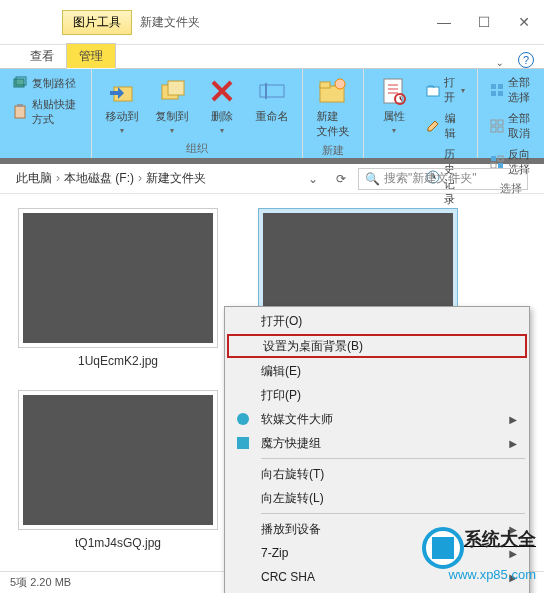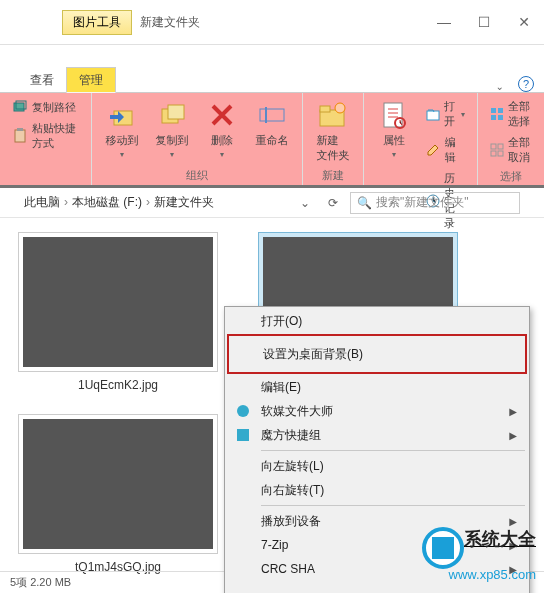--- a/index.html
+++ b/index.html
@@ -4,42 +4,42 @@
 <style>
 * { margin: 0; padding: 0; box-sizing: border-box; font-family: "Microsoft YaHei", "Segoe UI", sans-serif; }
 body { width: 544px; height: 593px; background: #fff; overflow: hidden; position: relative; font-size: 12px; }
 
 .titlebar { height: 45px; display: flex; align-items: center; background: #fff; border-bottom: 1px solid #e0e0e0; }
 .titlebar .tool-tab { background: #f0e68c; background: linear-gradient(#fff4c0,#fce58a); padding: 3px 10px; margin-left: 62px; font-size: 12px; border: 1px solid #d0c050; }
 .titlebar .title-text { margin-left: 8px; color: #555; }
 .titlebar .winctrl { margin-left: auto; display: flex; }
 .titlebar .winctrl span { width: 40px; text-align: center; color: #666; font-size: 14px; }
 
-.tabrow { height: 24px; display: flex; align-items: flex-end; padding-left: 18px; border-bottom: 1px solid #ccc; background: #fff; margin-top: 24px; }
+.tabrow { height: 24px; display: flex; align-items: flex-end; padding-left: 18px; border-bottom: 1px solid #ccc; background: #fff; }
 .tabrow .tab { padding: 4px 12px 3px; font-size: 12px; color: #444; }
 .tabrow .tab.active { background: #fde047; border: 1px solid #ccc; border-bottom: 1px solid #f5f6f7; margin-bottom: -1px; }
 .tabrow .spacer { flex: 1; }
 .tabrow .help { margin-right: 10px; color: #2070c0; width: 16px; height: 16px; border: 1px solid #2070c0; border-radius: 50%; text-align: center; line-height: 14px; font-size: 11px; }
 .tabrow .chev { margin-right: 14px; color: #666; font-size: 10px; }
 
-.ribbon { height: 95px; background: #fca5a5; border-bottom: 3px solid #737373; display: flex; }
+.ribbon { height: 95px; background: #7dd3fc; border-bottom: 6px solid #737373; display: flex; }
 .ribbon-group { border-right: 1px solid #ddd; padding: 4px 8px 2px; display: flex; flex-direction: column; }
 .ribbon-group .group-body { flex: 1; display: flex; align-items: flex-start; gap: 6px; }
 .ribbon-group .group-label { text-align: center; font-size: 11px; color: #666; padding-top: 2px; }
 
 .small-btn { display: flex; align-items: center; gap: 4px; padding: 2px 4px; font-size: 11px; color: #444; }
 .small-icon { width: 16px; height: 16px; display: inline-flex; align-items: center; justify-content: center; }
 
 .big-btn { display: flex; flex-direction: column; align-items: center; gap: 2px; padding: 2px 4px; font-size: 11px; color: #444; min-width: 44px; }
 .big-icon { width: 32px; height: 32px; display: flex; align-items: center; justify-content: center; }
 .big-btn .chev-down { font-size: 8px; color: #666; }
 
 .clipboard-col { display: flex; flex-direction: column; gap: 2px; }
 
-.addrbar { height: 30px; display: flex; align-items: center; padding: 2px 24px; gap: 6px; border-bottom: 1px solid #e5e5e5; }
+.addrbar { height: 30px; display: flex; align-items: center; padding: 2px 16px; gap: 6px; border-bottom: 1px solid #e5e5e5; }
 .crumb { color: #333; font-size: 12px; }
 .crumb .sep { color: #888; margin: 0 4px; }
 .addrbar .spacer { flex: 1; }
 .addr-icon { color: #666; font-size: 12px; padding: 0 6px; }
 .searchbox { width: 170px; height: 22px; border: 1px solid #ccc; display: flex; align-items: center; padding: 0 6px; color: #888; font-size: 12px; }
 .searchbox .mag { margin-right: 4px; }
 
 .content { position: relative; padding: 14px 18px; display: flex; flex-wrap: wrap; gap: 22px 40px; }
 .thumb { width: 200px; }
 .thumb .frame { width: 200px; height: 140px; border: 1px solid #ccc; padding: 4px; background: #fff; }
@@ -48,21 +48,21 @@
 .thumb .cap { text-align: center; margin-top: 6px; font-size: 12px; color: #333; }
 
 .img-rock { background: linear-gradient(100deg,#2a2a2a 0%,#888 20%,#ddd 25%,#333 30%,#999 55%,#222 60%,#aaa 80%,#444 100%); }
 .img-night { background: radial-gradient(ellipse 80% 120% at 55% 30%, #4a5a7a 0%, #1a1a2a 40%, #0a0a15 70%), linear-gradient(to top, #3a2815 0%, #0a0a15 15%, transparent 15%); background-blend-mode: screen; }
 .img-beach { background: linear-gradient(to bottom, #4a7ab5 0%, #7aa5d0 35%, #b8c8d8 50%, #8a6845 52%, #4a6a8a 75%, #6a8aa5 100%); position: relative; }
 
 .ctxmenu { position: absolute; left: 224px; top: 306px; width: 306px; background: #f0f0f0; border: 1px solid #a0a0a0; box-shadow: 2px 3px 6px rgba(0,0,0,.3); padding: 2px; z-index: 100; }
 .ctxmenu .mi { display: flex; align-items: center; height: 24px; padding: 0 30px 0 34px; font-size: 12px; color: #222; position: relative; }
 .ctxmenu .mi .arrow { position: absolute; right: 10px; color: #555; font-size: 10px; }
 .ctxmenu .mi .mico { position: absolute; left: 8px; width: 16px; height: 16px; display: flex; align-items: center; justify-content: center; }
-.ctxmenu .mi.highlighted { border: 2px solid #c02020; height: 40px; margin: 1px 0; }
+.ctxmenu .mi.highlighted { border: 2px solid #c02020; height: 24px; margin: 1px 0; }
 .ctxmenu .sep { height: 1px; background: #c8c8c8; margin: 3px 2px 3px 34px; }
 
 .statusbar { position: absolute; bottom: 0; left: 0; right: 0; height: 22px; border-top: 1px solid #ddd; padding: 2px 10px; font-size: 11px; color: #555; display: flex; align-items: center; }
 
 .watermark { position: absolute; right: 8px; bottom: 24px; display: flex; align-items: flex-start; gap: 0; z-index: 200; text-decoration: underline; }
 .watermark .logo { width: 42px; height: 42px; border-radius: 50%; border: 4px solid #1a9fd8; display: flex; align-items: center; justify-content: center; position: relative; background: #fff; }
 .watermark .logo .inner { width: 22px; height: 22px; background: #1a9fd8; }
 .watermark .txt { font-size: 18px; font-weight: bold; color: #222; }
 .watermark .url { position: absolute; right: 0; top: 40px; font-size: 13px; color: #1a9fd8; }
 
@@ -242,20 +242,31 @@
           <span class="small-icon">
               <svg width="14" height="14">
                 <rect x="1" y="1" width="5" height="5" fill="none" stroke="#999"></rect>
                 <rect x="8" y="1" width="5" height="5" fill="none" stroke="#999"></rect>
                 <rect x="1" y="8" width="5" height="5" fill="none" stroke="#999"></rect>
                 <rect x="8" y="8" width="5" height="5" fill="none" stroke="#999"></rect>
               </svg>
             </span>
           <span>全部取消</span>
         </div>
+        <div class="small-btn">
+          <span class="small-icon">
+              <svg width="14" height="14">
+                <rect x="1" y="1" width="5" height="5" fill="#5ad"></rect>
+                <rect x="8" y="1" width="5" height="5" fill="none" stroke="#999"></rect>
+                <rect x="1" y="8" width="5" height="5" fill="none" stroke="#999"></rect>
+                <rect x="8" y="8" width="5" height="5" fill="#5ad"></rect>
+              </svg>
+            </span>
+          <span>反向选择</span>
+        </div>
       </div>
     </div>
     <div class="group-label">选择</div>
   </div>
 </div>
 
 <div class="addrbar">
   <div class="crumb">
     <span>此电脑</span><span class="sep">›</span><span>本地磁盘 (F:)</span><span class="sep">›</span><span>新建文件夹</span>
   </div>
@@ -292,43 +303,46 @@
   <div class="mi">
       <span>打开(O)</span>
     </div>
   <div class="mi highlighted">
       <span>设置为桌面背景(B)</span>
     </div>
   <div class="mi">
       <span>编辑(E)</span>
     </div>
   <div class="mi">
+      <span>打印(P)</span>
+    </div>
+  <div class="mi">
       <span class="mico">
         <svg width="14" height="14">
           <circle cx="7" cy="7" r="6" fill="#3ac"></circle>
         </svg>
       </span>
       <span>软媒文件大师</span>
       <span class="arrow">▶</span>
     </div>
   <div class="mi">
       <span class="mico">
         <svg width="14" height="14">
           <rect x="1" y="1" width="12" height="12" fill="#3ac"></rect>
         </svg>
       </span>
       <span>魔方快捷组</span>
       <span class="arrow">▶</span>
     </div>
   <div class="sep"></div>
   <div class="mi">
+      <span>向右旋转(T)</span>
+    </div>
+  <div class="mi">
       <span>向左旋转(L)</span>
-    </div>
-  <div class="mi">
-      <span>向右旋转(T)</span>
     </div>
   <div class="sep"></div>
   <div class="mi">
       <span>播放到设备</span>
       <span class="arrow">▶</span>
     </div>
   <div class="mi">
       <span>7-Zip</span>
       <span class="arrow">▶</span>
     </div>

